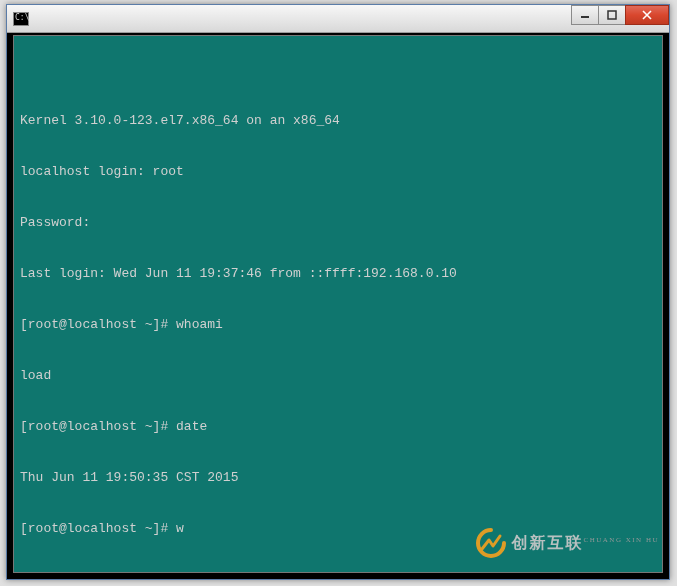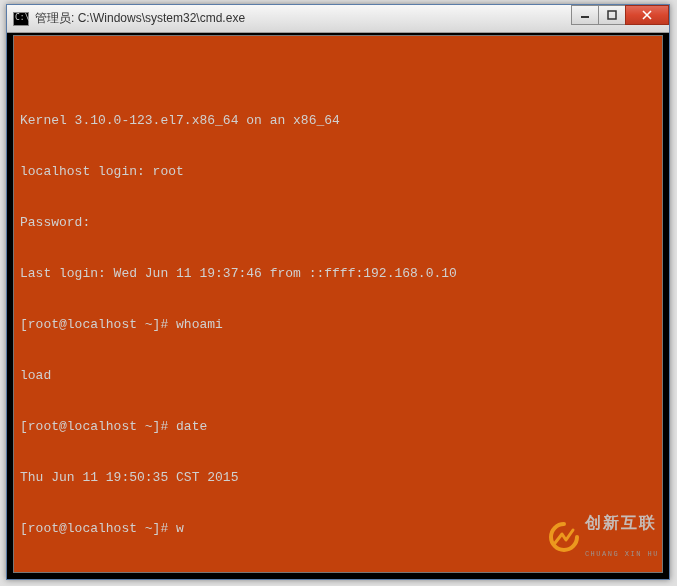--- a/index.html
+++ b/index.html
@@ -78,21 +78,21 @@
     color: #fff;
     border-color: #9c2c18;
   }
   .win-btn svg { display: block; }
   .terminal {
     position: absolute;
     left: 6px;
     top: 30px;
     right: 6px;
     bottom: 6px;
-    background: #c2410c;
+    background: #0f766e;
     padding: 8px 6px;
     font-family: "Consolas", "Courier New", monospace;
     font-size: 13px;
     color: #d0d0d0;
     line-height: 17px;
     white-space: pre;
     overflow: hidden;
     border: 1px solid #777;
   }
   .line { display: block; }
@@ -106,37 +106,35 @@
     pointer-events: none;
   }
   .wm-logo {
     width: 30px;
     height: 30px;
     position: relative;
     margin-right: 6px;
   }
   .wm-text {
     display: flex;
-    flex-direction: column;
+    flex-direction: row;
     line-height: 1;
     color: #c7c7c7;
-    font-family: Liberation Mono, monospace;
-    gap: 17px;
+    font-family: Liberation Serif, serif;
   }
   .wm-cn { font-size: 16px; letter-spacing: 2px; font-weight: 600; }
   .wm-en { font-size: 7px; letter-spacing: 1.5px; color: #9a9a9a; margin-top: 2px; }
 </style>
 </head>
 <body>
 
 <div class="window">
 
   <div class="titlebar">
     <div class="title-icon"></div>
-    <div class="title-text">管理员: C:\Windows\system32\cmd.exe</div>
     <div class="window-controls">
       <div class="win-btn" aria-label="Minimize">
         <svg width="10" height="10" viewBox="0 0 10 10">
             <rect x="1" y="6" width="8" height="2" fill="#333"></rect>
           </svg>
       </div>
       <div class="win-btn" aria-label="Maximize">
         <svg width="10" height="10" viewBox="0 0 10 10">
             <rect x="1" y="1" width="8" height="8" fill="none" stroke="#333" stroke-width="1.5"></rect>
           </svg>

